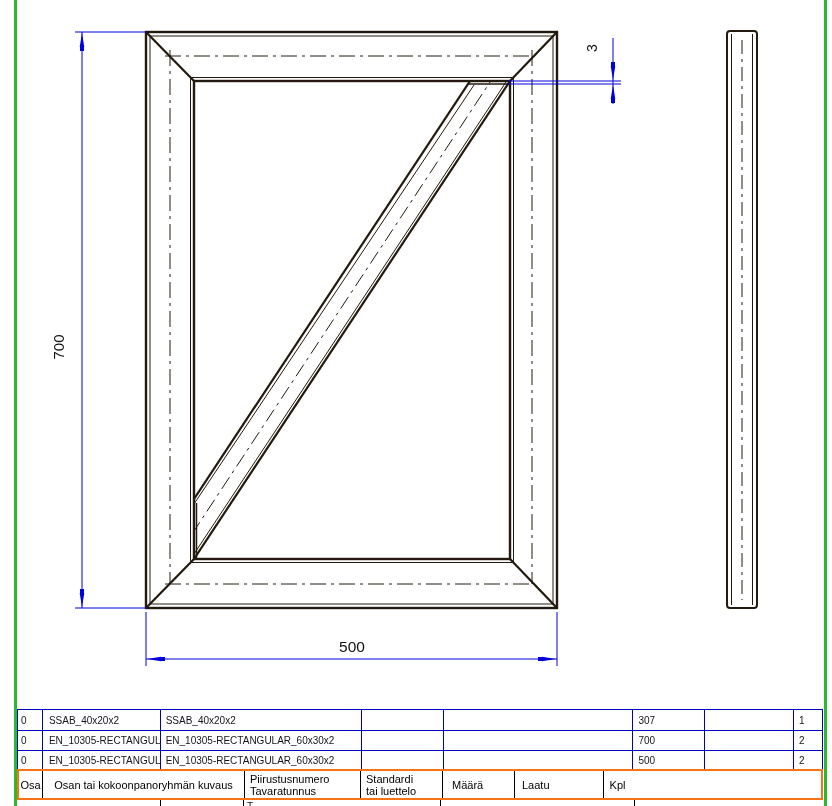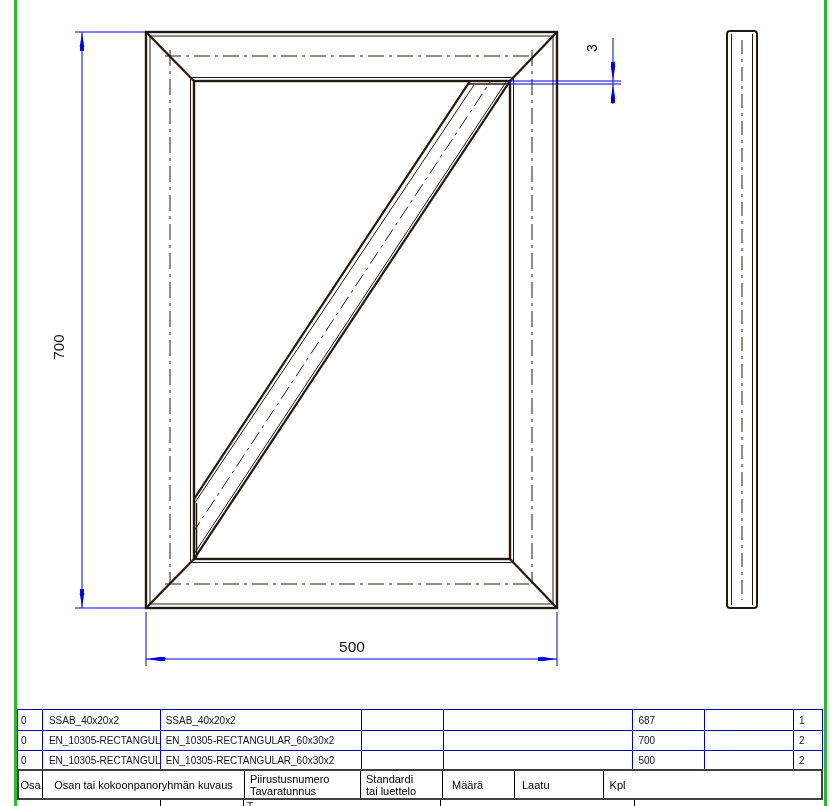--- a/index.html
+++ b/index.html
@@ -14,21 +14,21 @@
   .parts-table{position:absolute;left:17px;top:709px;width:806px;color:#14141c;}
   .trow{display:flex;box-sizing:border-box;border-left:1px solid #0000c4;border-right:1px solid #0000c4;
         border-top:1px solid #0000c4;}
   .trow .cell{box-sizing:border-box;border-right:1px solid #0000c4;display:flex;align-items:center;
         font-size:10px;white-space:nowrap;overflow:hidden;}
   .trow .cell:last-child{border-right:none;}
   .r1{height:21px}.r2{height:20px}.r3{height:19px}
   .c1{width:25px;padding-left:3px}.c2{width:118px;padding-left:6px}.c3{width:202px;padding-left:5px}
   .c4{width:82px;padding-left:5px}.c5{width:190px;padding-left:5px}.c6{width:72px;padding-left:5px}
   .c7{width:89px;padding-left:5px}.c8{width:28px;padding-left:5px}
-  .thead{display:flex;box-sizing:border-box;height:31px;border:2px solid #404040;border-bottom-width:2px;
+  .thead{display:flex;box-sizing:border-box;height:31px;border:2px solid #f97316;border-bottom-width:2px;
          background:#fff;color:#000;}
   .thead .hcell{box-sizing:border-box;border-right:1px solid #000;display:flex;flex-direction:column;
          justify-content:center;font-size:11px;line-height:12px;white-space:nowrap;overflow:hidden;}
   .thead .hcell:last-child{border-right:none;}
   .h1{width:24px;align-items:center}.h2{width:116px;padding-left:5px}.h3{width:202px;align-items:center}
   .h4{width:82px;padding-left:5px}.h5{width:190px;padding-left:12px}.h6{width:72px;padding-left:9px}
   .h7{width:89px;padding-left:7px}.h8{width:27px;align-items:center}
   .partial-row{position:absolute;left:17px;top:800px;width:806px;height:6px;overflow:hidden;}
   .stub{position:absolute;top:0;width:1px;height:6px;background:#000;}
   .frag{position:absolute;left:230px;top:1px;font-size:10px;color:#14141c;}
@@ -118,21 +118,21 @@
   </svg>
 
   <div class="parts-table">
 
     <div class="trow r1">
       <div class="cell c1">0</div>
       <div class="cell c2">SSAB_40x20x2</div>
       <div class="cell c3">SSAB_40x20x2</div>
       <div class="cell c4"></div>
       <div class="cell c5"></div>
-      <div class="cell c6">687</div>
+      <div class="cell c6">307</div>
       <div class="cell c7"></div>
       <div class="cell c8">1</div>
     </div>
 
     <div class="trow r2">
       <div class="cell c1">0</div>
       <div class="cell c2">EN_10305-RECTANGULA...</div>
       <div class="cell c3">EN_10305-RECTANGULAR_60x30x2</div>
       <div class="cell c4"></div>
       <div class="cell c5"></div>

